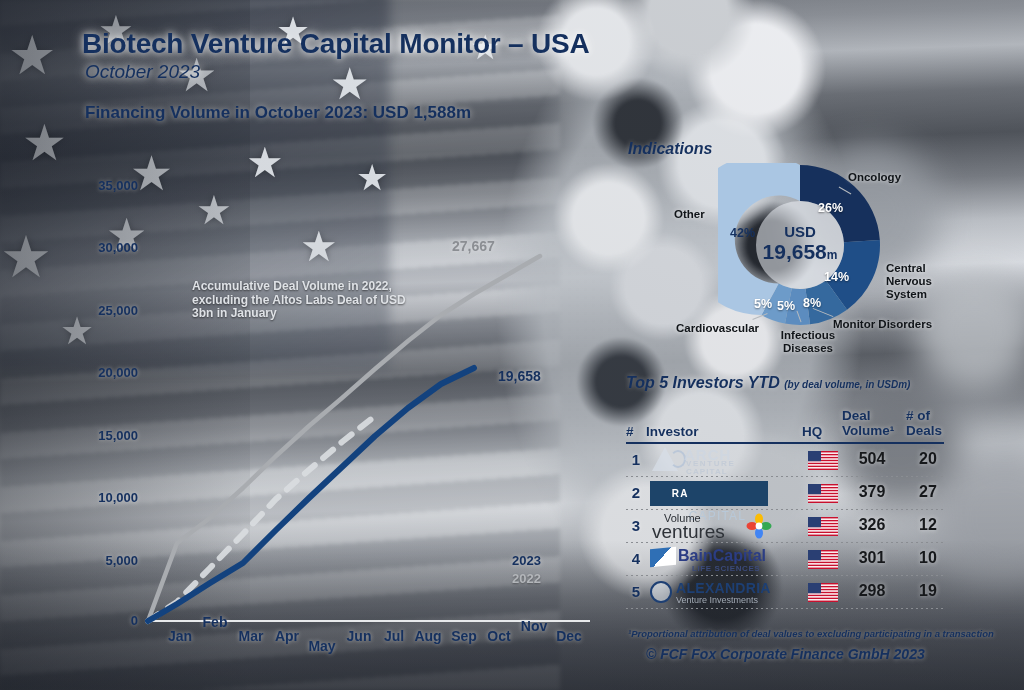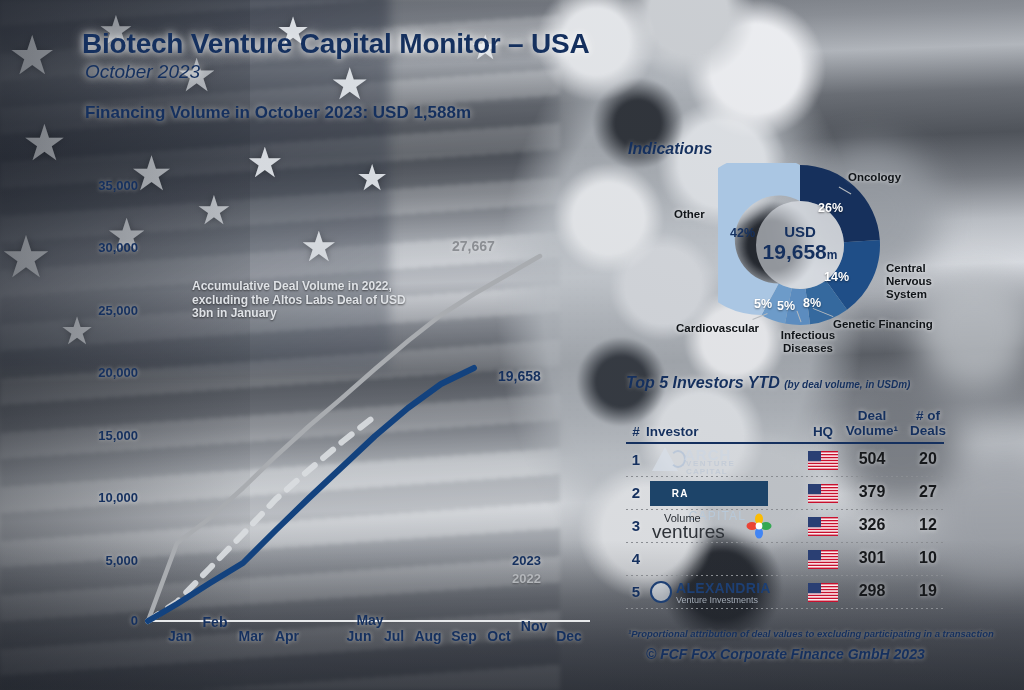--- a/index.html
+++ b/index.html
@@ -166,21 +166,21 @@
     position:absolute; font-size:11.5px; font-weight:bold; color:#101418;
     line-height:13px; text-shadow:0 0 4px rgba(255,255,255,.75);
   }
   .leader { position:absolute; background:#b6babe; }
 
   
   #table { position:absolute; left:626px; top:398px; width:390px; }
   #thead { position:relative; height:46px; }
   .th {
     position:absolute; font-size:13.5px; font-weight:bold; color:#15305e;
-    text-align:center; text-shadow:0 0 5px rgba(255,255,255,.55); line-height:15px;
+    text-shadow:0 0 5px rgba(255,255,255,.55); line-height:15px;
   }
   #thead-rule {
     position:absolute; left:0; top:44px; width:318px; height:2px; background:#15305e;
   }
   .trow { position:relative; height:33px; }
   .trow .rule {
     position:absolute; left:0; bottom:0; width:318px; height:1px;
     background:repeating-linear-gradient(90deg,#8a8d92 0 2px,transparent 2px 5px);
   }
   .rank {
@@ -300,21 +300,21 @@
     <div id="annot">Accumulative Deal Volume in 2022, excluding the Altos Labs Deal of USD 3bn in January</div>
     <div id="lbl-2022val">27,667</div>
     <div id="lbl-2023val">19,658</div>
     <div id="leg-2023">2023</div>
     <div id="leg-2022">2022</div>
 
     <div class="mlab" style="left:92px;  top:460px;">Jan</div>
     <div class="mlab" style="left:127px; top:446px;">Feb</div>
     <div class="mlab" style="left:163px; top:460px;">Mar</div>
     <div class="mlab" style="left:199px; top:460px;">Apr</div>
-    <div class="mlab" style="left:234px; top:444px;margin-left:48px;">May</div>
+    <div class="mlab" style="left:234px; top:470px;">May</div>
     <div class="mlab" style="left:271px; top:460px;">Jun</div>
     <div class="mlab" style="left:306px; top:460px;">Jul</div>
     <div class="mlab" style="left:340px; top:460px;">Aug</div>
     <div class="mlab" style="left:376px; top:460px;">Sep</div>
     <div class="mlab" style="left:411px; top:460px;">Oct</div>
     <div class="mlab" style="left:446px; top:450px;">Nov</div>
     <div class="mlab" style="left:481px; top:460px;">Dec</div>
   </div>
 
   <div id="indications-heading" class="navy">Indications</div>
@@ -352,21 +352,21 @@
 
   <div class="dlabel" style="left:848px; top:171px;">Oncology</div>
   <div class="leader" style="left:838px; top:190px; width:14px; height:1px; transform:rotate(30deg);"></div>
 
   <div class="dlabel" style="left:886px; top:262px; width:60px;">
     <div>Central</div>
     <div>Nervous</div>
     <div>System</div>
   </div>
 
-  <div class="dlabel" style="left:833px; top:318px;">Genetic Financing</div>
+  <div class="dlabel" style="left:833px; top:318px;">Monitor Disorders</div>
   <div class="leader" style="left:812px; top:312px; width:22px; height:1px; transform:rotate(22deg);"></div>
 
   <div class="dlabel" style="left:771px; top:329px; width:74px; text-align:center;">
     <div>Infectious</div>
     <div>Diseases</div>
   </div>
   <div class="leader" style="left:793px; top:316px; width:12px; height:1px; transform:rotate(70deg);"></div>
 
   <div class="dlabel" style="left:676px; top:322px;">Cardiovascular</div>
   <div class="leader" style="left:752px; top:316px; width:16px; height:1px; transform:rotate(-22deg);"></div>
@@ -474,20 +474,25 @@
           </g>
         <rect width="13" height="10.23" fill="#2a3f73"></rect>
       </svg>
       <div class="dealvol">326</div>
       <div class="deals">12</div>
       <div class="rule"></div>
     </div>
 
     <div class="trow">
       <div class="rank">4</div>
+      <div class="logo">
+        <div class="bain-flag"></div>
+        <div class="lg-text" style="left:28px; top:2px;  font-size:16px; color:#2b3d84;">BainCapital</div>
+        <div class="lg-text" style="left:42px; top:19px; font-size:8px;  color:#3b4a7a; letter-spacing:.6px;">LIFE SCIENCES</div>
+      </div>
       <svg class="flag" viewBox="0 0 30 19">
         <rect width="30" height="19" fill="#ffffff"></rect>
         <g fill="#c8102e">
             <rect y="0" width="30" height="1.46"></rect>
             <rect y="2.92" width="30" height="1.46"></rect>
             <rect y="5.85" width="30" height="1.46"></rect>
             <rect y="8.77" width="30" height="1.46"></rect>
             <rect y="11.69" width="30" height="1.46"></rect>
             <rect y="14.62" width="30" height="1.46"></rect>
             <rect y="17.54" width="30" height="1.46"></rect>

